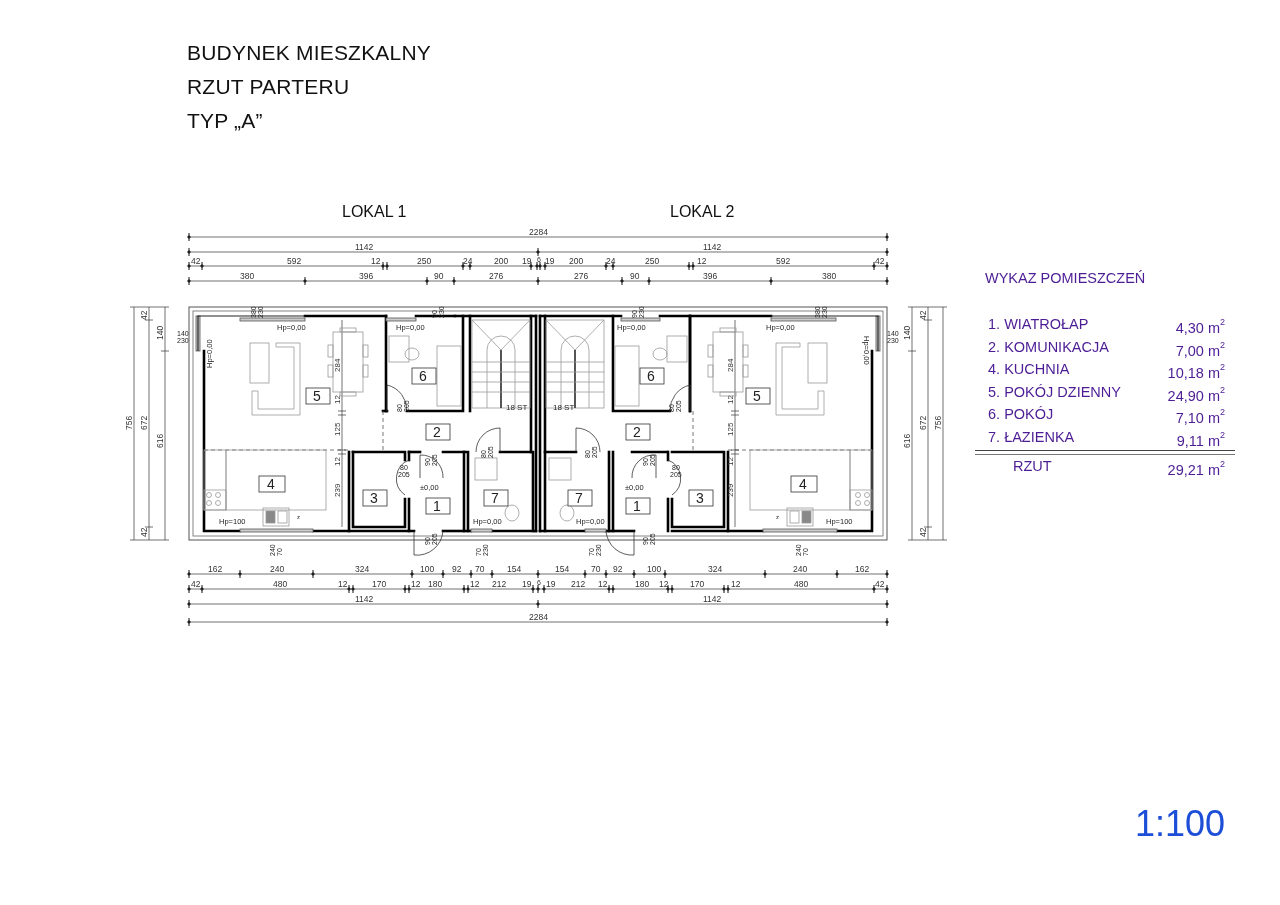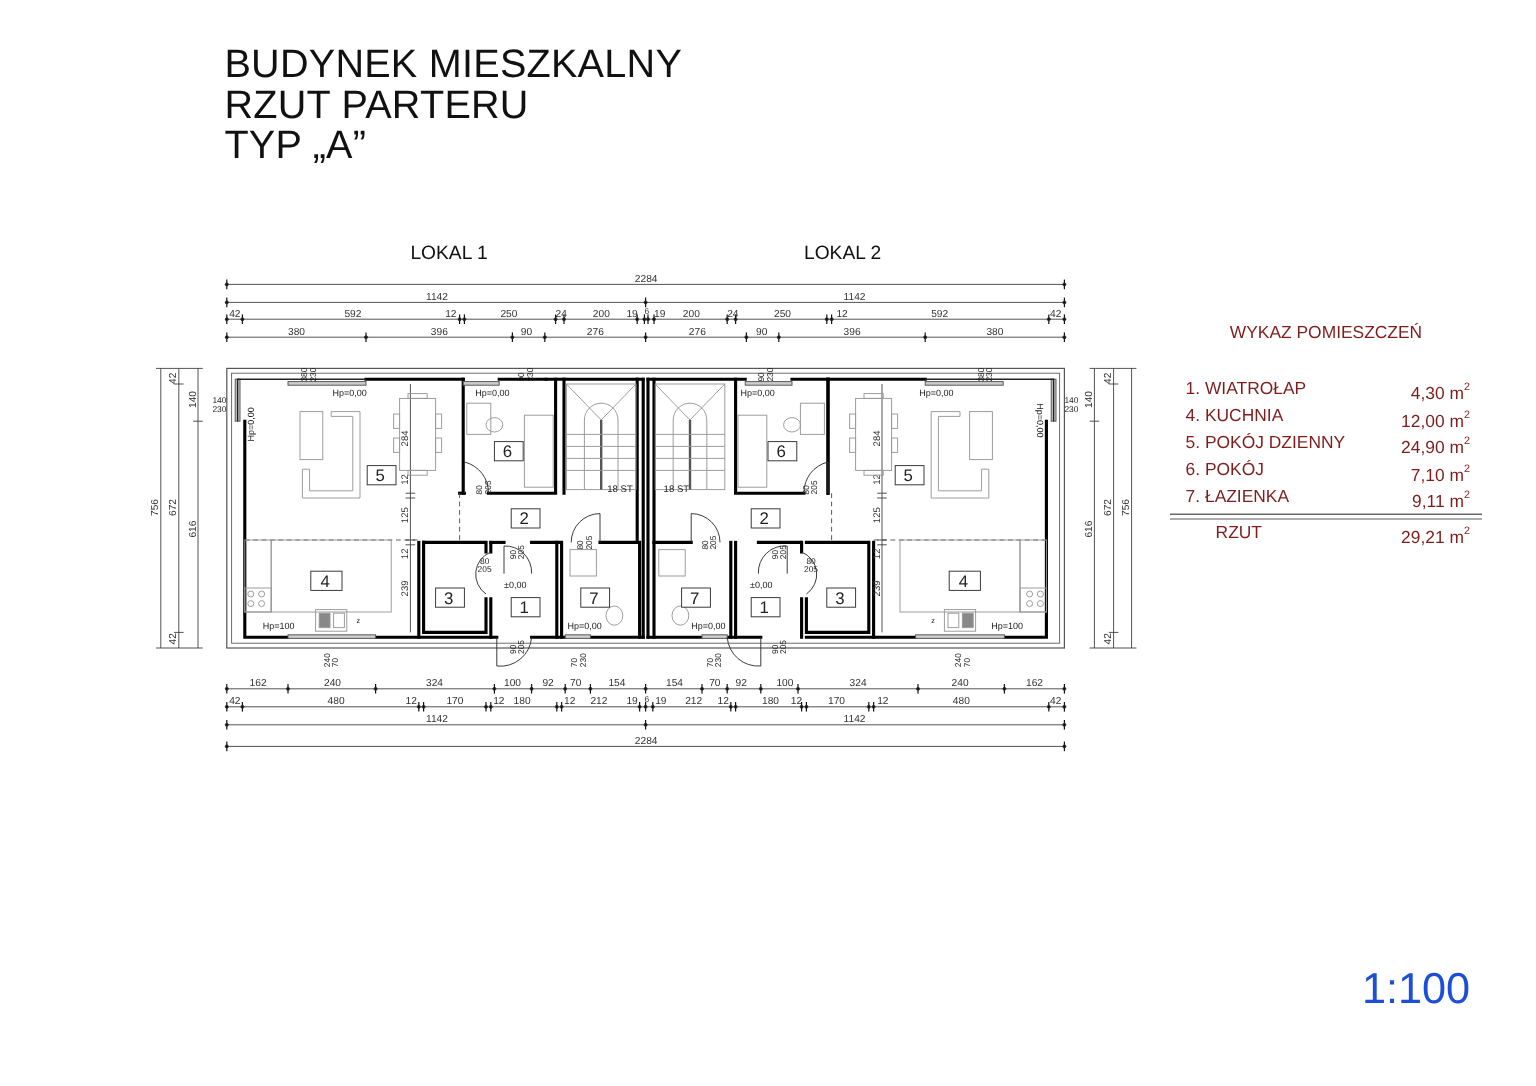--- a/index.html
+++ b/index.html
@@ -1,21 +1,21 @@
 <!DOCTYPE html>
 <html><head>
 <meta charset="utf-8">
 <style>
   html, body { margin:0; padding:0; background:#ffffff; }
   body { width:1280px; height:905px; position:relative; overflow:hidden; font-family:"Liberation Sans", sans-serif; color:#111; }
-  .title-block { position:absolute; left:187px; top:36px; font-size:33px; line-height:34px; letter-spacing:0.2px; color:#111; }
+  .title-block { position:absolute; left:187px; top:36px; font-size:21px; line-height:34px; letter-spacing:0.2px; color:#111; }
   .title-block div { white-space:nowrap; }
   .lokal { position:absolute; top:203px; font-size:16px; color:#111; }
   .scale { position:absolute; left:1135px; top:803px; font-size:36px; color:#1d4ed8; }
-  .legend { position:absolute; left:985px; top:270px; width:240px; font-size:14.5px; color:#7f1d1d;text-align:center; }
+  .legend { position:absolute; left:985px; top:270px; width:240px; font-size:14.5px; color:#4c1d95; }
   .legend .lg-title { margin-bottom:27px; }
   .legend .row { display:flex; justify-content:space-between; height:22.5px; line-height:22px; padding-left:3px; }
   .legend .area sup { font-size:9px; position:relative; top:-2px; }
   .legend .divider { height:3px; border-top:1.5px solid #444; border-bottom:1.5px solid #777; margin:2px -10px 0 -10px; }
   .legend .total { padding-left:28px; }
   svg#plan { position:absolute; left:0; top:0; }
   svg text { font-family:"Liberation Sans", sans-serif; }
 </style>
 </head>
 <body>
@@ -29,22 +29,26 @@
 <div class="lokal" style="left:342px;">LOKAL 1</div>
 <div class="lokal" style="left:670px;">LOKAL 2</div>
 
 <div class="legend">
   <div class="lg-title">WYKAZ POMIESZCZEŃ</div>
   <div class="row">
       <span><span>1.</span> <span>WIATROŁAP</span></span>
       <span class="area"><span>4,30 m</span><sup>2</sup></span>
     </div>
   <div class="row">
+      <span><span>2.</span> <span>KOMUNIKACJA</span></span>
+      <span class="area"><span>7,00 m</span><sup>2</sup></span>
+    </div>
+  <div class="row">
       <span><span>4.</span> <span>KUCHNIA</span></span>
-      <span class="area"><span>12,00 m</span><sup>2</sup></span>
+      <span class="area"><span>10,18 m</span><sup>2</sup></span>
     </div>
   <div class="row">
       <span><span>5.</span> <span>POKÓJ DZIENNY</span></span>
       <span class="area"><span>24,90 m</span><sup>2</sup></span>
     </div>
   <div class="row">
       <span><span>6.</span> <span>POKÓJ</span></span>
       <span class="area"><span>7,10 m</span><sup>2</sup></span>
     </div>
   <div class="row">

